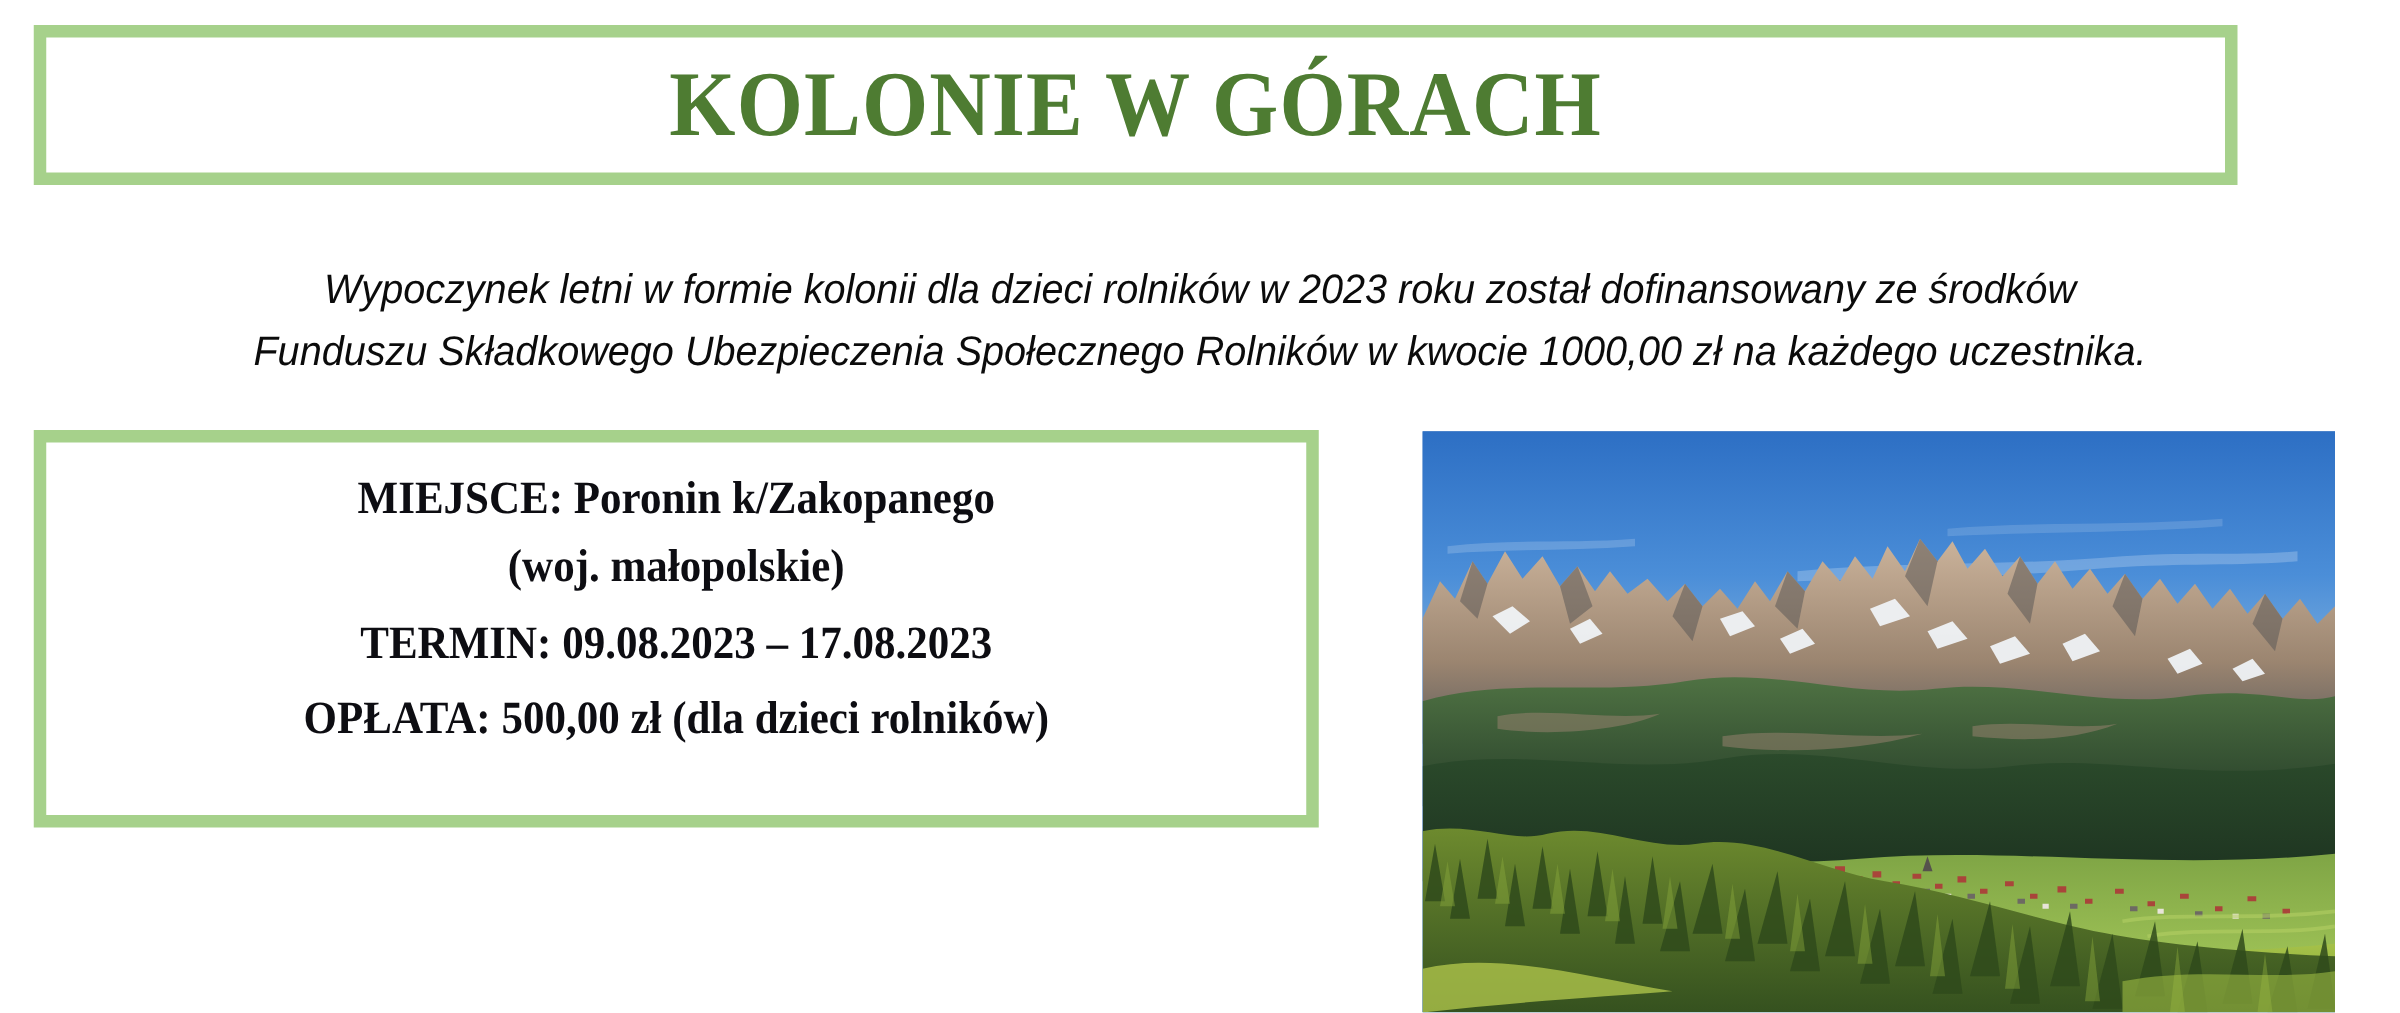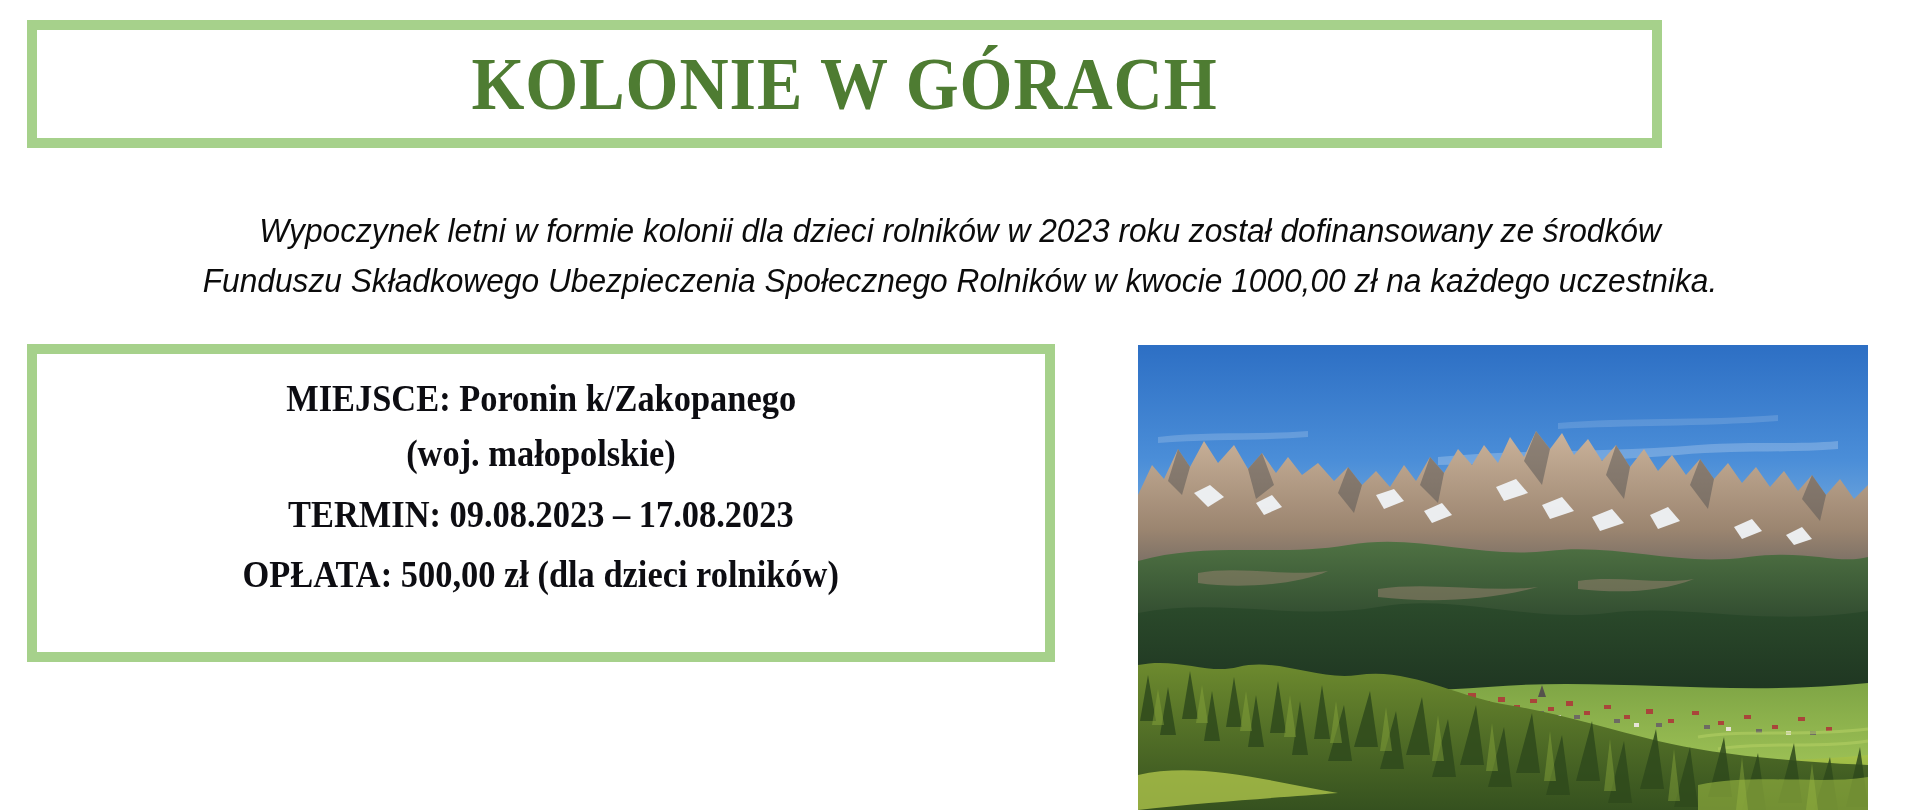--- a/index.html
+++ b/index.html
@@ -13,21 +13,21 @@
     overflow: hidden;
     font-family: "Liberation Serif", serif;
     position: relative;
   }
 
   
   .title-banner {
     position: absolute;
     left: 27px;
     top: 20px;
-    width: 1635px;
+    width: 1763px;
     height: 128px;
     box-sizing: border-box;
     border: 10px solid #a6d18b;
     background: #ffffff;
     display: flex;
     align-items: center;
     justify-content: center;
   }
   .title-text {
     font-family: "Liberation Serif", serif;
@@ -64,21 +64,20 @@
     position: absolute;
     left: 27px;
     top: 344px;
     width: 1028px;
     height: 318px;
     box-sizing: border-box;
     border: 10px solid #a6d18b;
     background: #ffffff;
     display: flex;
     flex-direction: column;
-    align-items: center;
     justify-content: flex-start;
     padding-top: 18px;
   }
   .details-line {
     font-family: "Liberation Serif", serif;
     font-weight: bold;
     font-size: 37px;
     line-height: 1.48;
     color: #0d0d12;
     white-space: nowrap;

